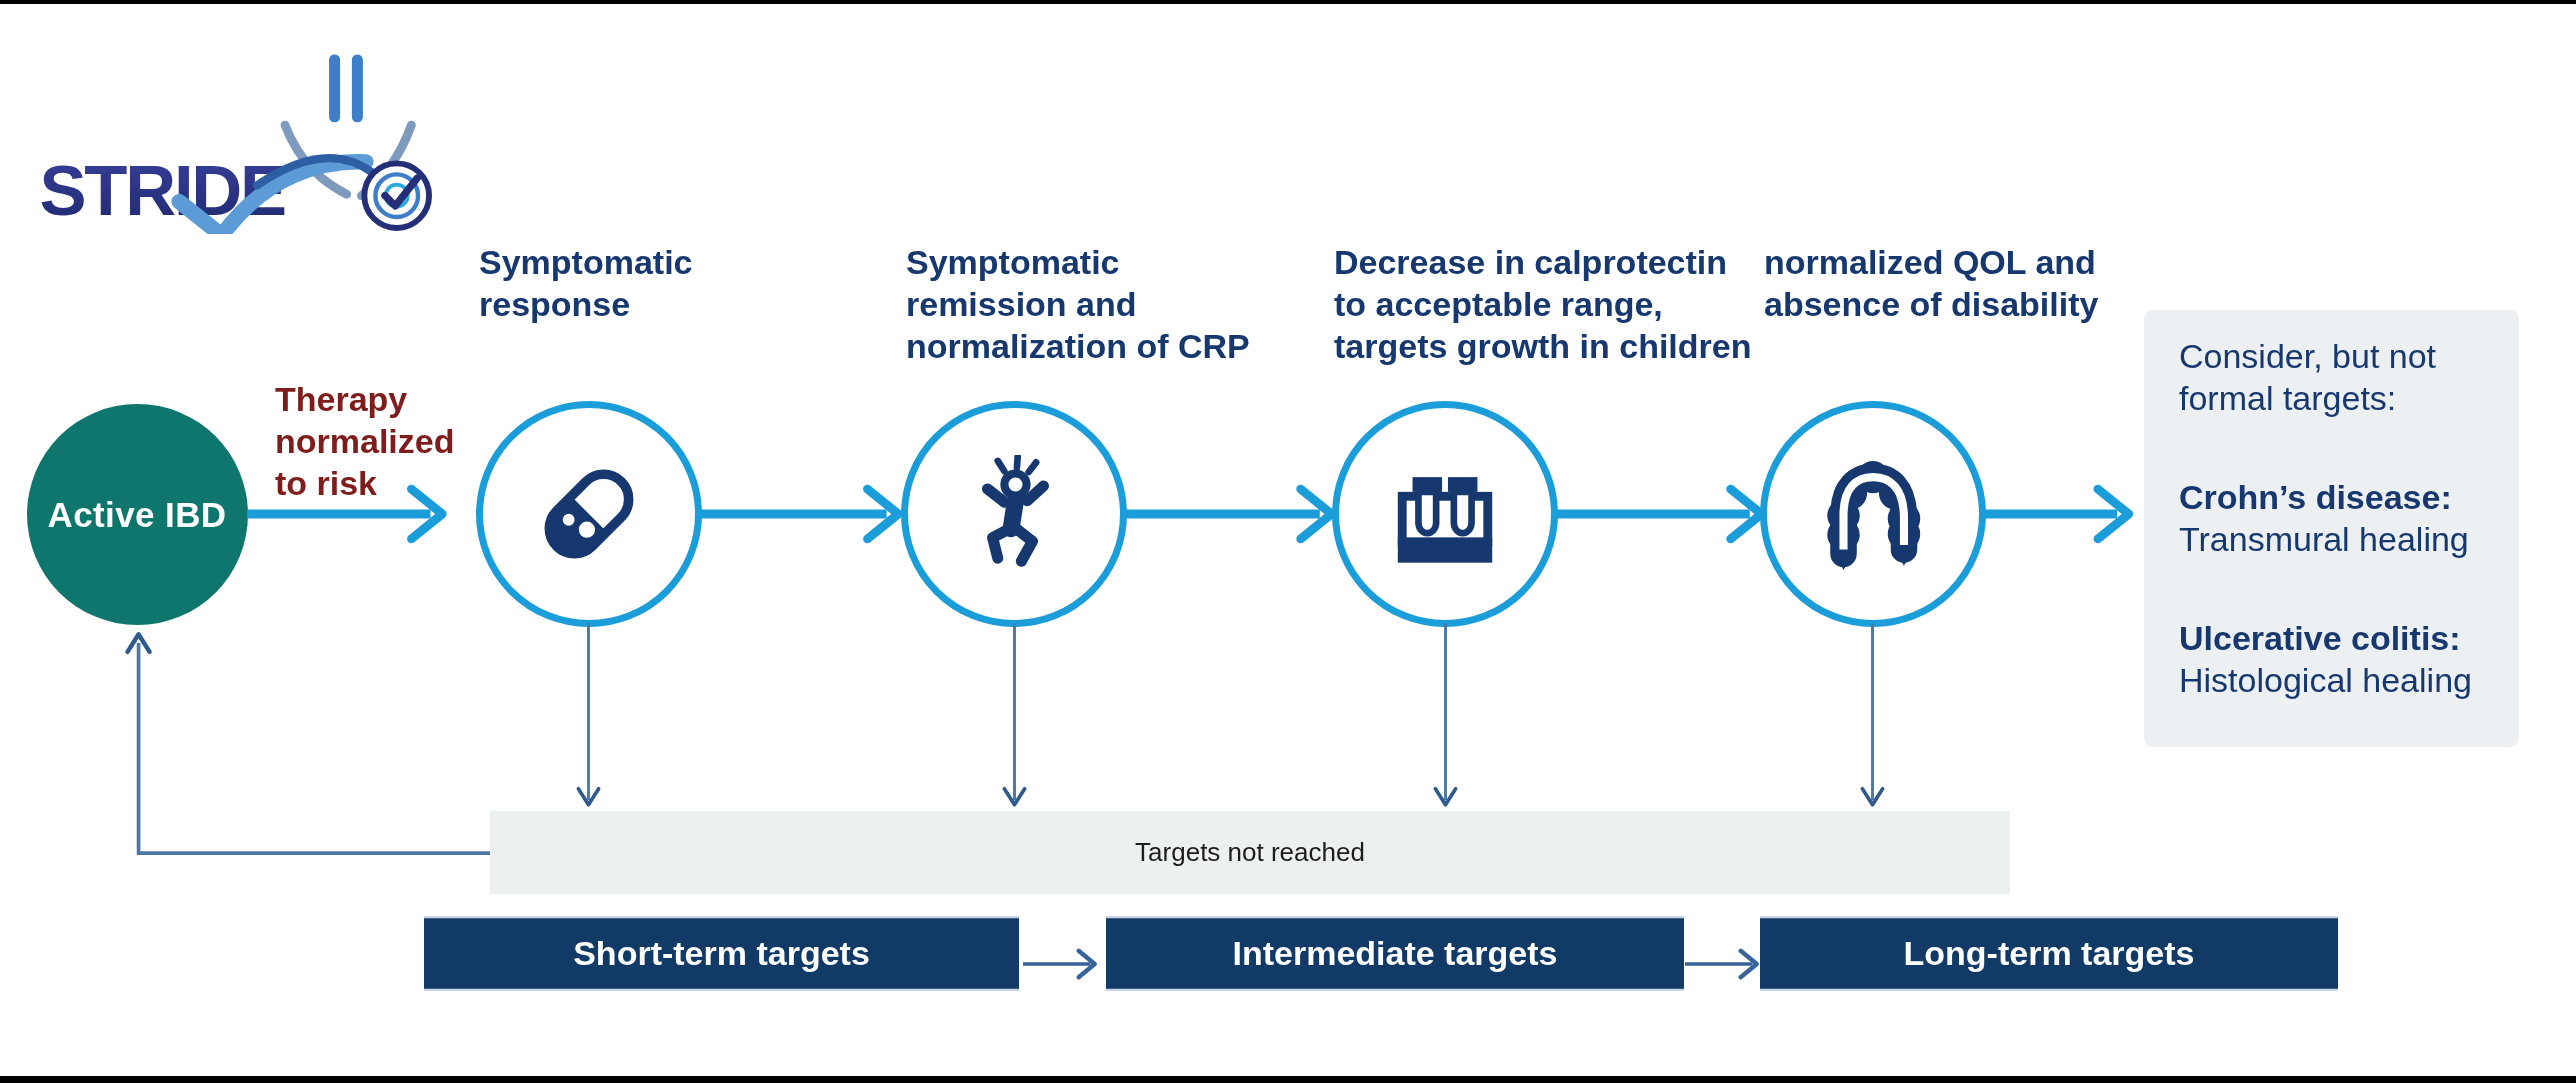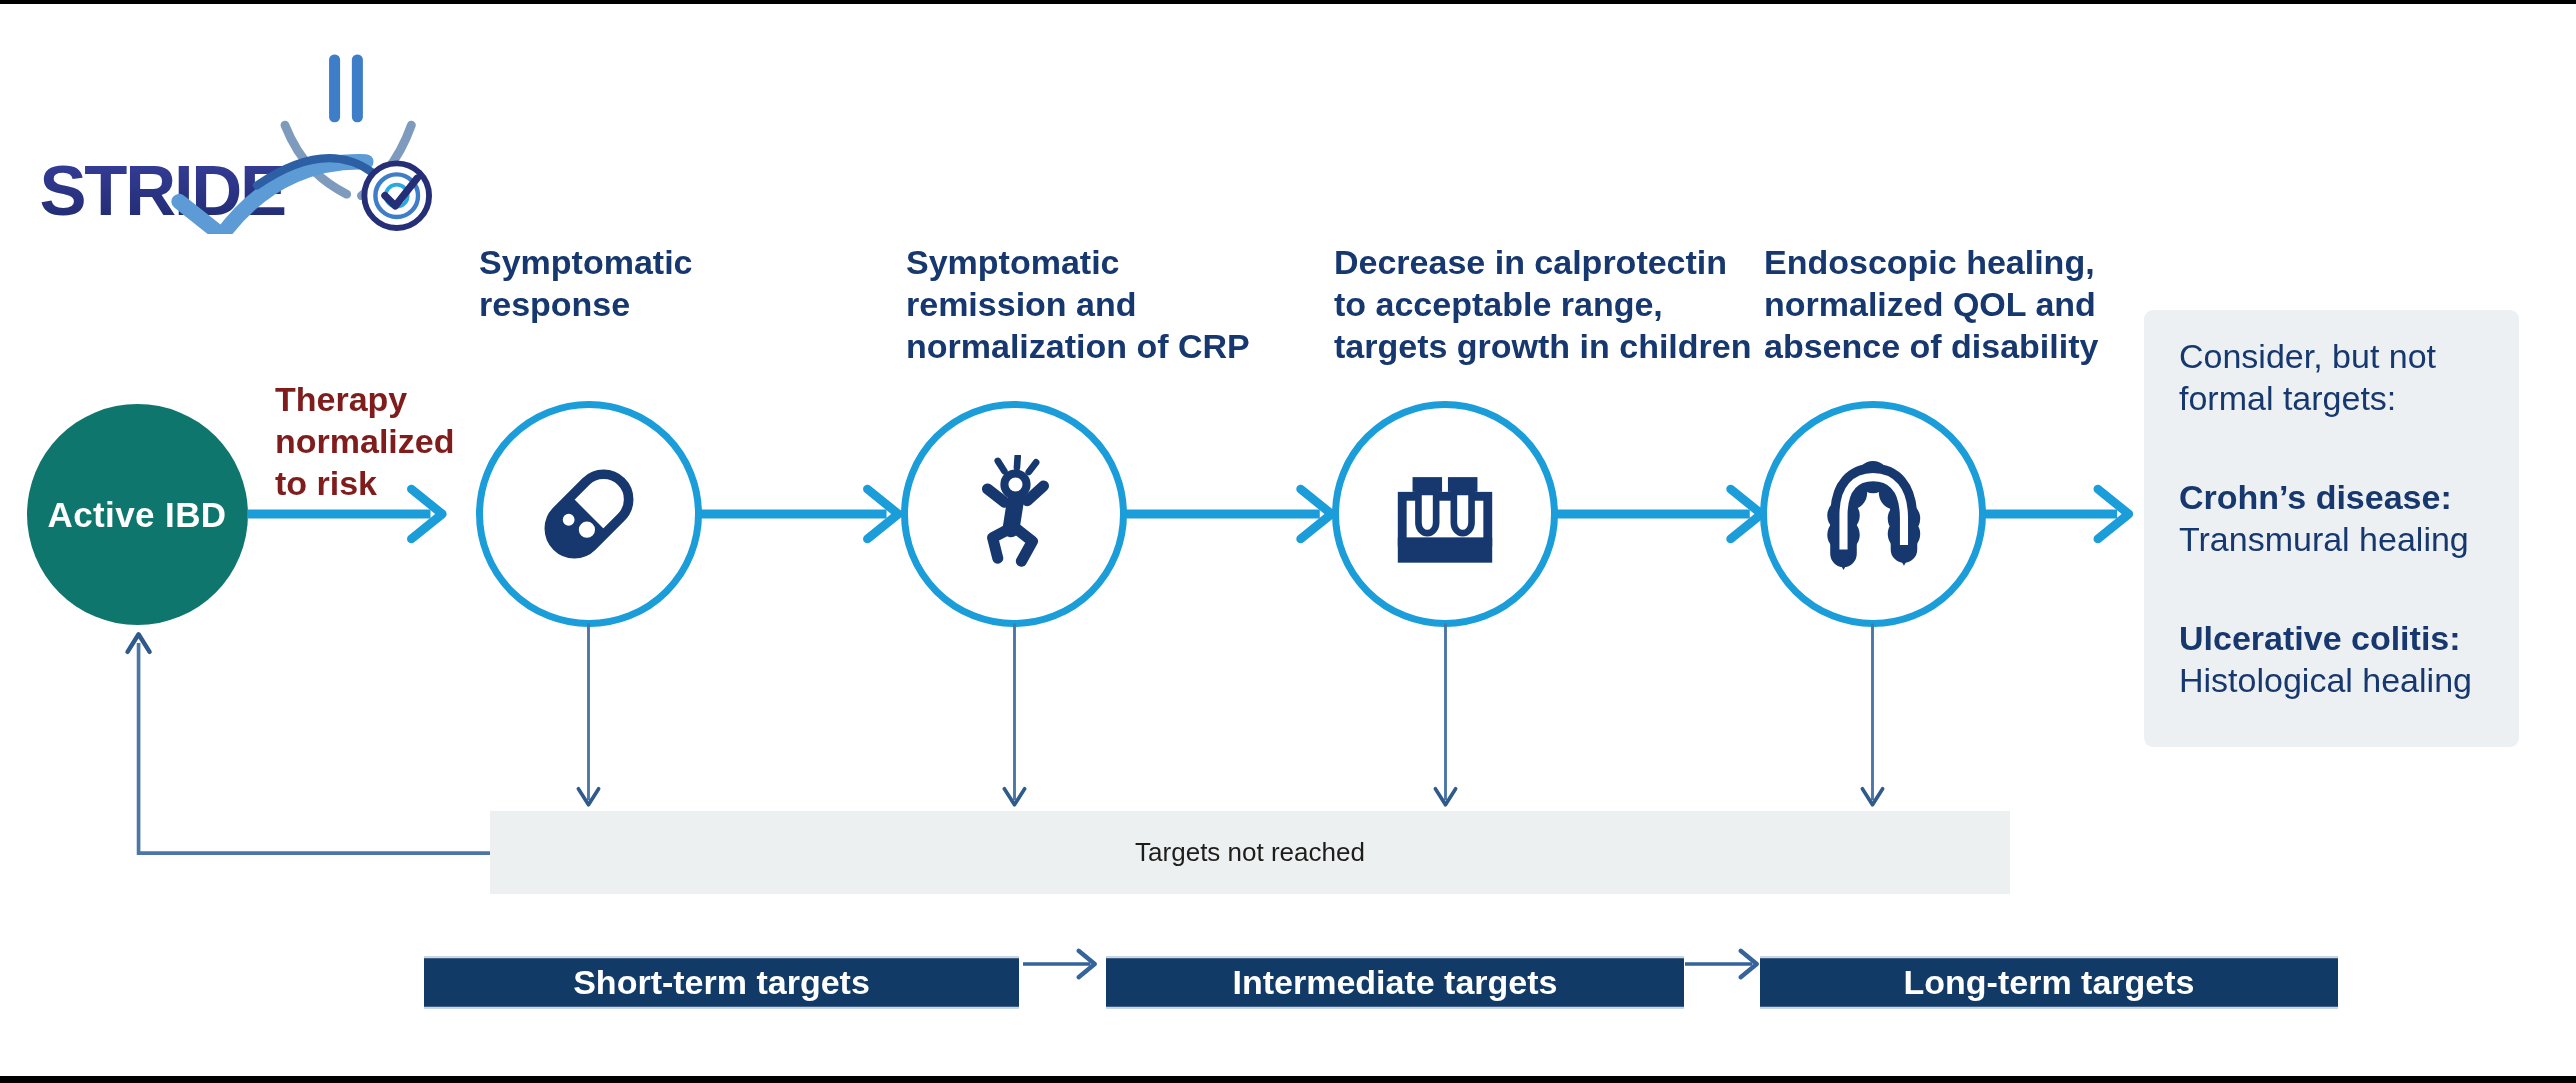--- a/index.html
+++ b/index.html
@@ -38,21 +38,21 @@
     display:flex;align-items:center;justify-content:center;}
   .feedback-bar span{color:#1D1D1B;font-size:26px;}
 
   .side-panel{position:absolute;left:2144px;top:310px;width:375px;height:437px;background:#EDF0F2;
     color:#16386E;font-size:34px;line-height:42px;border-radius:9px;}
   .side-panel .intro{position:absolute;left:35px;top:25px;}
   .side-panel .item1{position:absolute;left:35px;top:166px;}
   .side-panel .item2{position:absolute;left:35px;top:307px;}
   .side-panel .item-title{font-weight:bold;}
 
-  .timeline-bar{position:absolute;top:956px;height:53px;background:#123A66;
+  .timeline-bar{position:absolute;top:916px;height:75px;background:#123A66;
     box-shadow:inset 0 2.2px 0 #C9D6E4, inset 0 -2.2px 0 #C9D6E4;
     display:flex;align-items:center;justify-content:center;}
   .timeline-bar span{color:#fff;font-size:34px;font-weight:600;}
   .timeline-bar.t1{left:424px;width:595px;}
   .timeline-bar.t2{left:1106px;width:578px;}
   .timeline-bar.t3{left:1760px;width:578px;}
 </style>
 </head>
 <body>
 
@@ -127,21 +127,20 @@
     <div>Symptomatic</div>
     <div>remission and</div>
     <div>normalization of CRP</div>
   </div>
   <div class="step-label l3">
     <div>Decrease in calprotectin</div>
     <div>to acceptable range,</div>
     <div>targets growth in children</div>
   </div>
   <div class="step-label l4">
-    <div>Endoscopic healing,</div>
     <div>normalized QOL and</div>
     <div>absence of disability</div>
   </div>
 
   <div class="step-circle c1">
     <svg width="118" height="118" viewBox="0 0 160 160">
       <g transform="rotate(-45 80 80)">
         <rect x="18" y="46" width="124" height="68" rx="34" fill="#fff" stroke="#16386E" stroke-width="13"></rect>
         <path d="M80,46 L52,46 A34,34 0 0 0 52,114 L80,114 Z" fill="#16386E"></path>
         <circle cx="55" cy="66" r="8" fill="#fff"></circle>

